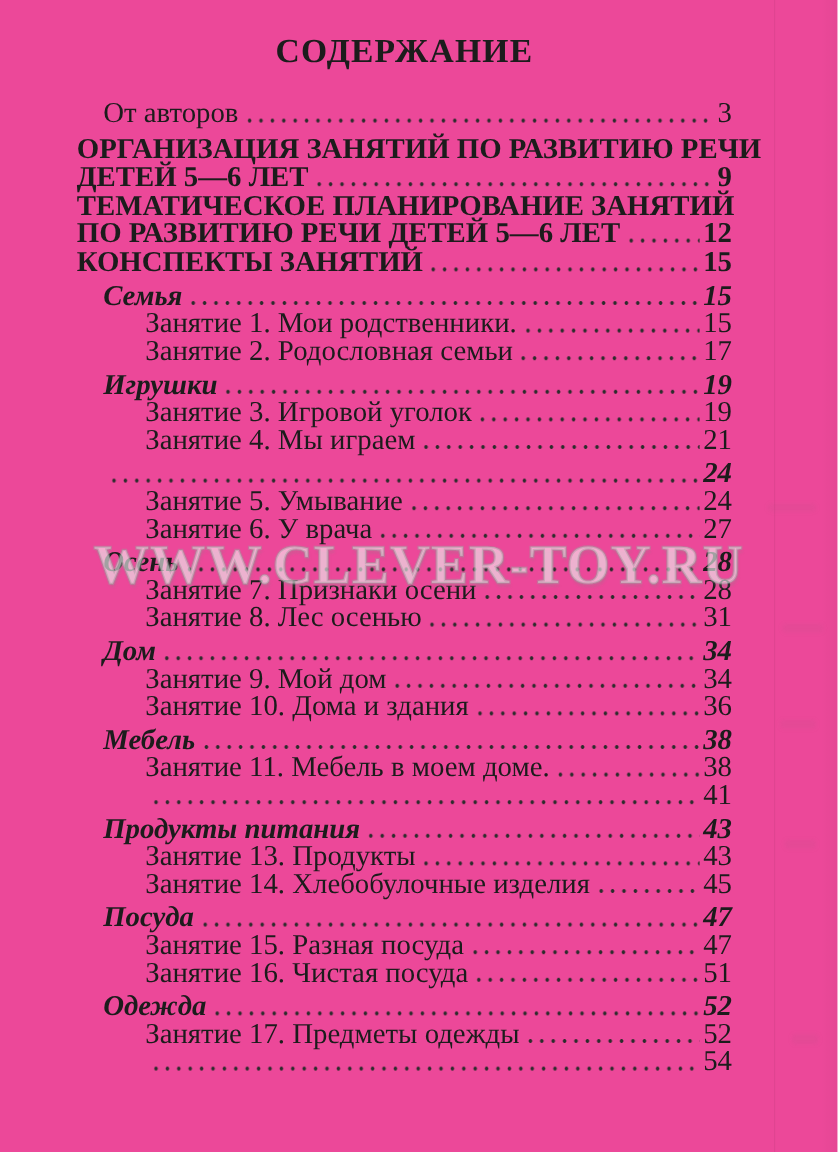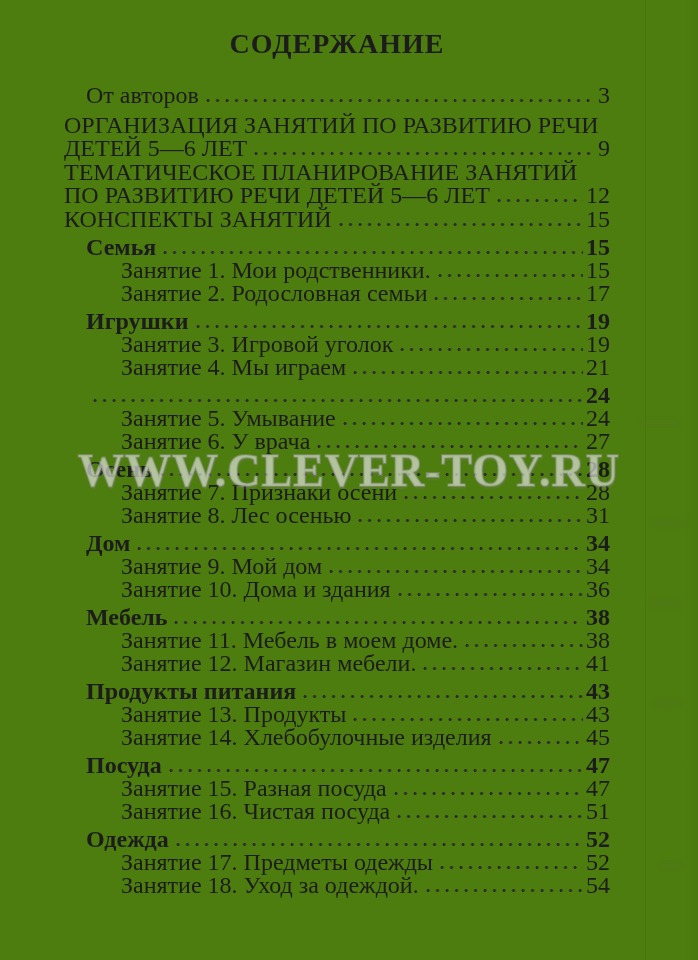--- a/index.html
+++ b/index.html
@@ -5,21 +5,21 @@
   html, body {
     margin: 0;
     padding: 0;
     background: #ffffff;
   }
   .page {
     position: relative;
     width: 698px;
     height: 960px;
     overflow: hidden;
-    background: #4d7c0f;
+    background: #ec4899;
     font-family: "Liberation Serif", "DejaVu Serif", serif;
     color: #1c1c1c;
   }
   
   .fold-line {
     position: absolute;
     left: 645px;
     top: 0;
     width: 1px;
     height: 100%;
@@ -55,23 +55,23 @@
     text-align: center;
     font-size: 28px;
     font-weight: bold;
     letter-spacing: 1px;
     padding-top: 26px;
     margin-bottom: 22px;
     line-height: 36px;
   }
   .toc { font-size: 24px; }
   .entry { margin: 0; }
-  .entry.lvl0 { margin-top: 1px; font-weight: normal; }
+  .entry.lvl0 { margin-top: 1px; font-weight: bold; }
   .entry.lvl1 { padding-left: 22px; }
-  .entry.lvl1.bold { margin-top: 5px; font-weight: bold; }
+  .entry.lvl1.bold { margin-top: 5px; font-weight: bold; font-style: italic; }
   .entry.lvl2 { padding-left: 57px; }
   .entry.authors { margin-top: 9px; margin-bottom: 7px; }
   .row {
     display: flex;
     align-items: flex-end;
     line-height: 23px;
   }
   .lbl { white-space: nowrap; }
   .leader {
     flex: 1 1 auto;
@@ -264,21 +264,20 @@
         </div>
         <div class="entry lvl2">
           <div class="row">
             <span class="lbl">Занятие 11. Мебель в моем доме.</span>
             <span class="leader"></span>
             <span class="pg">38</span>
           </div>
         </div>
         <div class="entry lvl2">
           <div class="row">
-            <span class="lbl">Занятие 12. Магазин мебели.</span>
             <span class="leader"></span>
             <span class="pg">41</span>
           </div>
         </div>
         <div class="entry lvl1 bold">
           <div class="row">
             <span class="lbl">Продукты питания</span>
             <span class="leader"></span>
             <span class="pg">43</span>
           </div>
@@ -327,21 +326,20 @@
         </div>
         <div class="entry lvl2">
           <div class="row">
             <span class="lbl">Занятие 17. Предметы одежды</span>
             <span class="leader"></span>
             <span class="pg">52</span>
           </div>
         </div>
         <div class="entry lvl2">
           <div class="row">
-            <span class="lbl">Занятие 18. Уход за одеждой.</span>
             <span class="leader"></span>
             <span class="pg">54</span>
           </div>
         </div>
       </div>
   </div>
 
   <div class="watermark">WWW.CLEVER-TOY.RU</div>
 </div>
 

